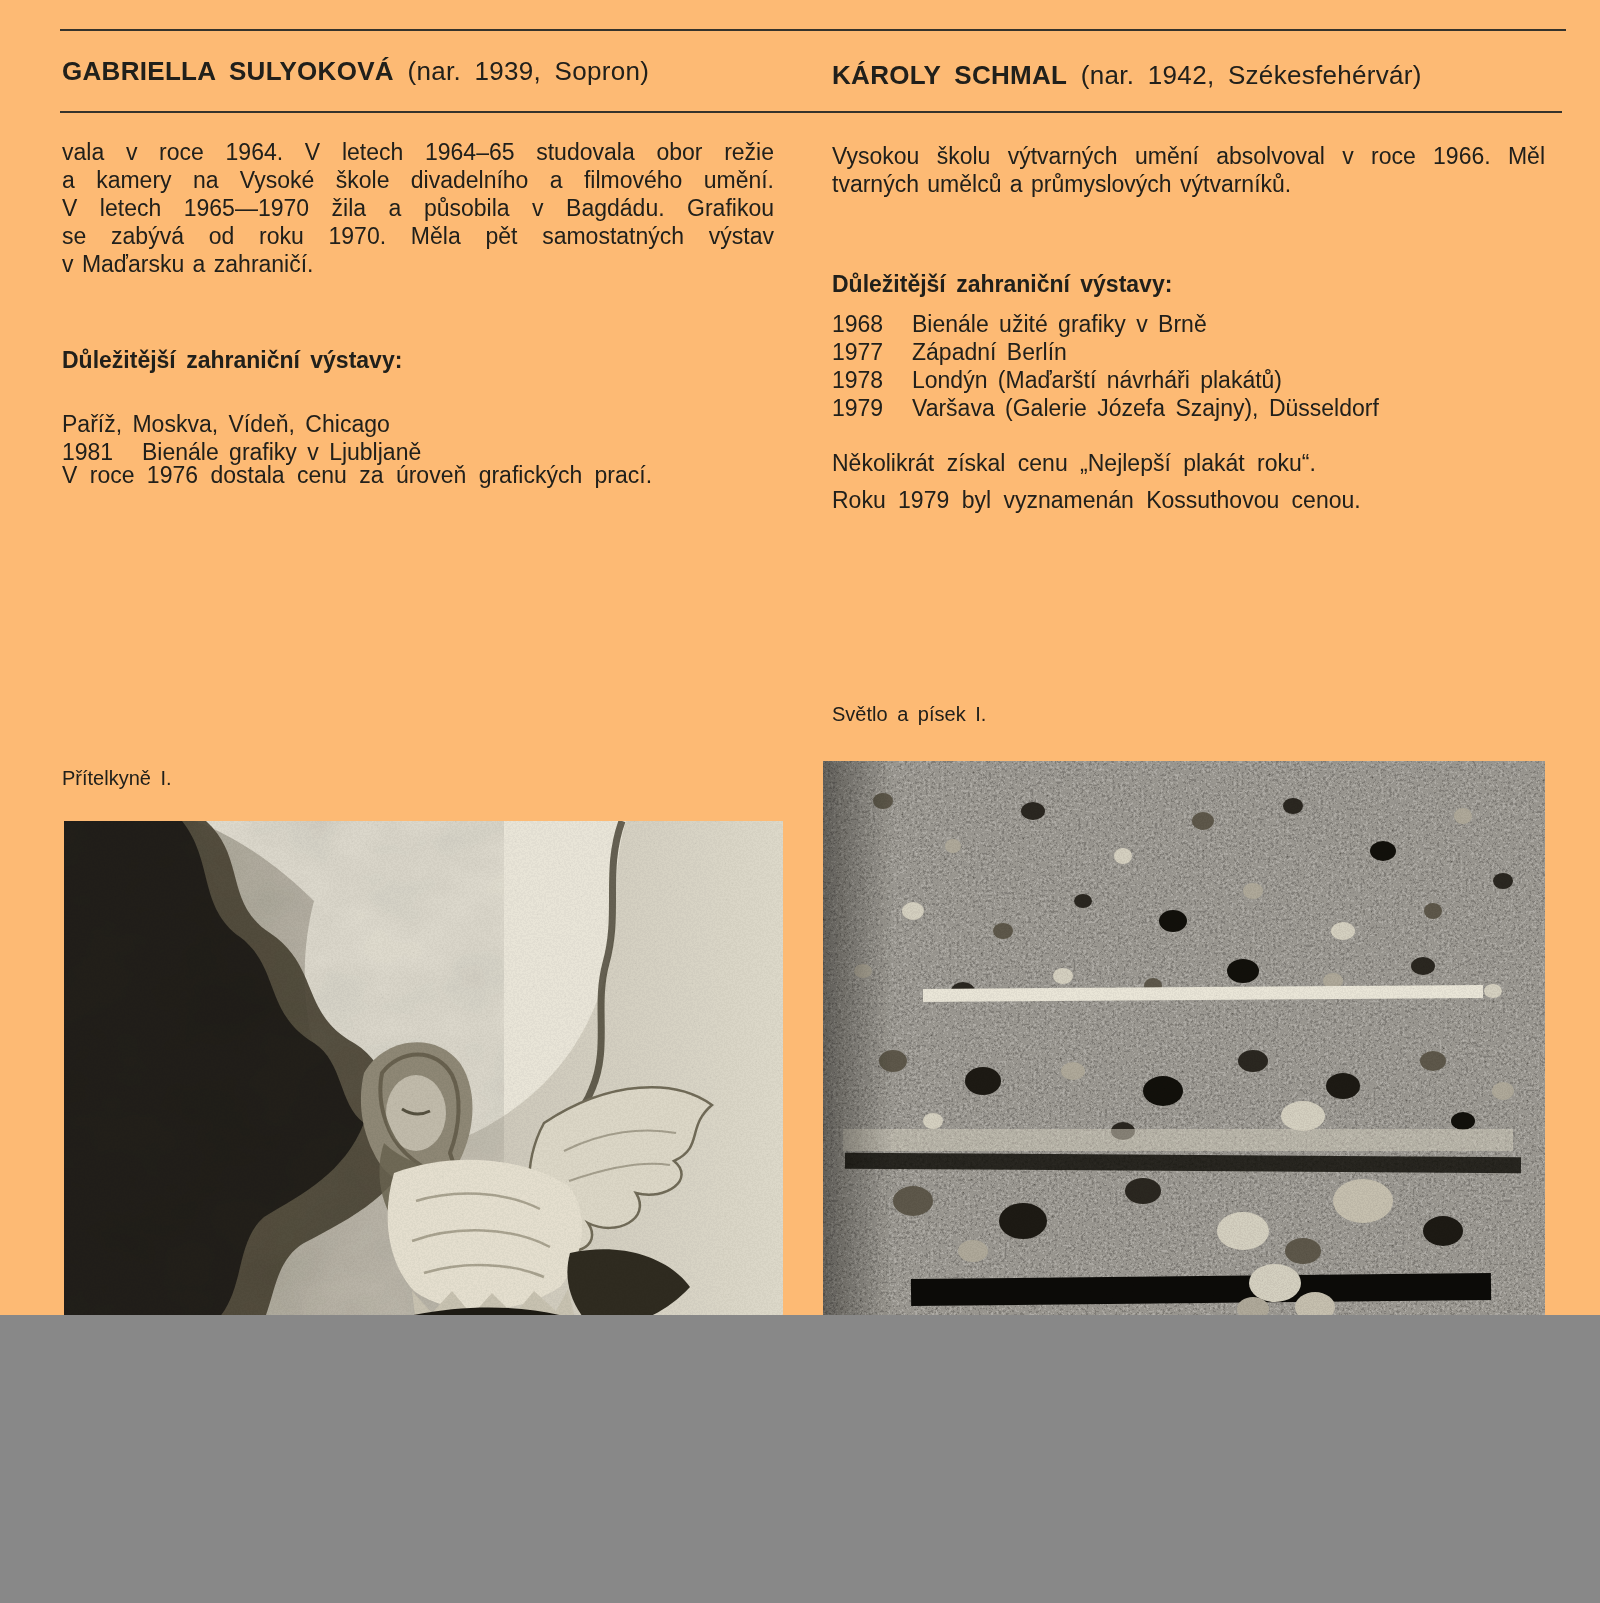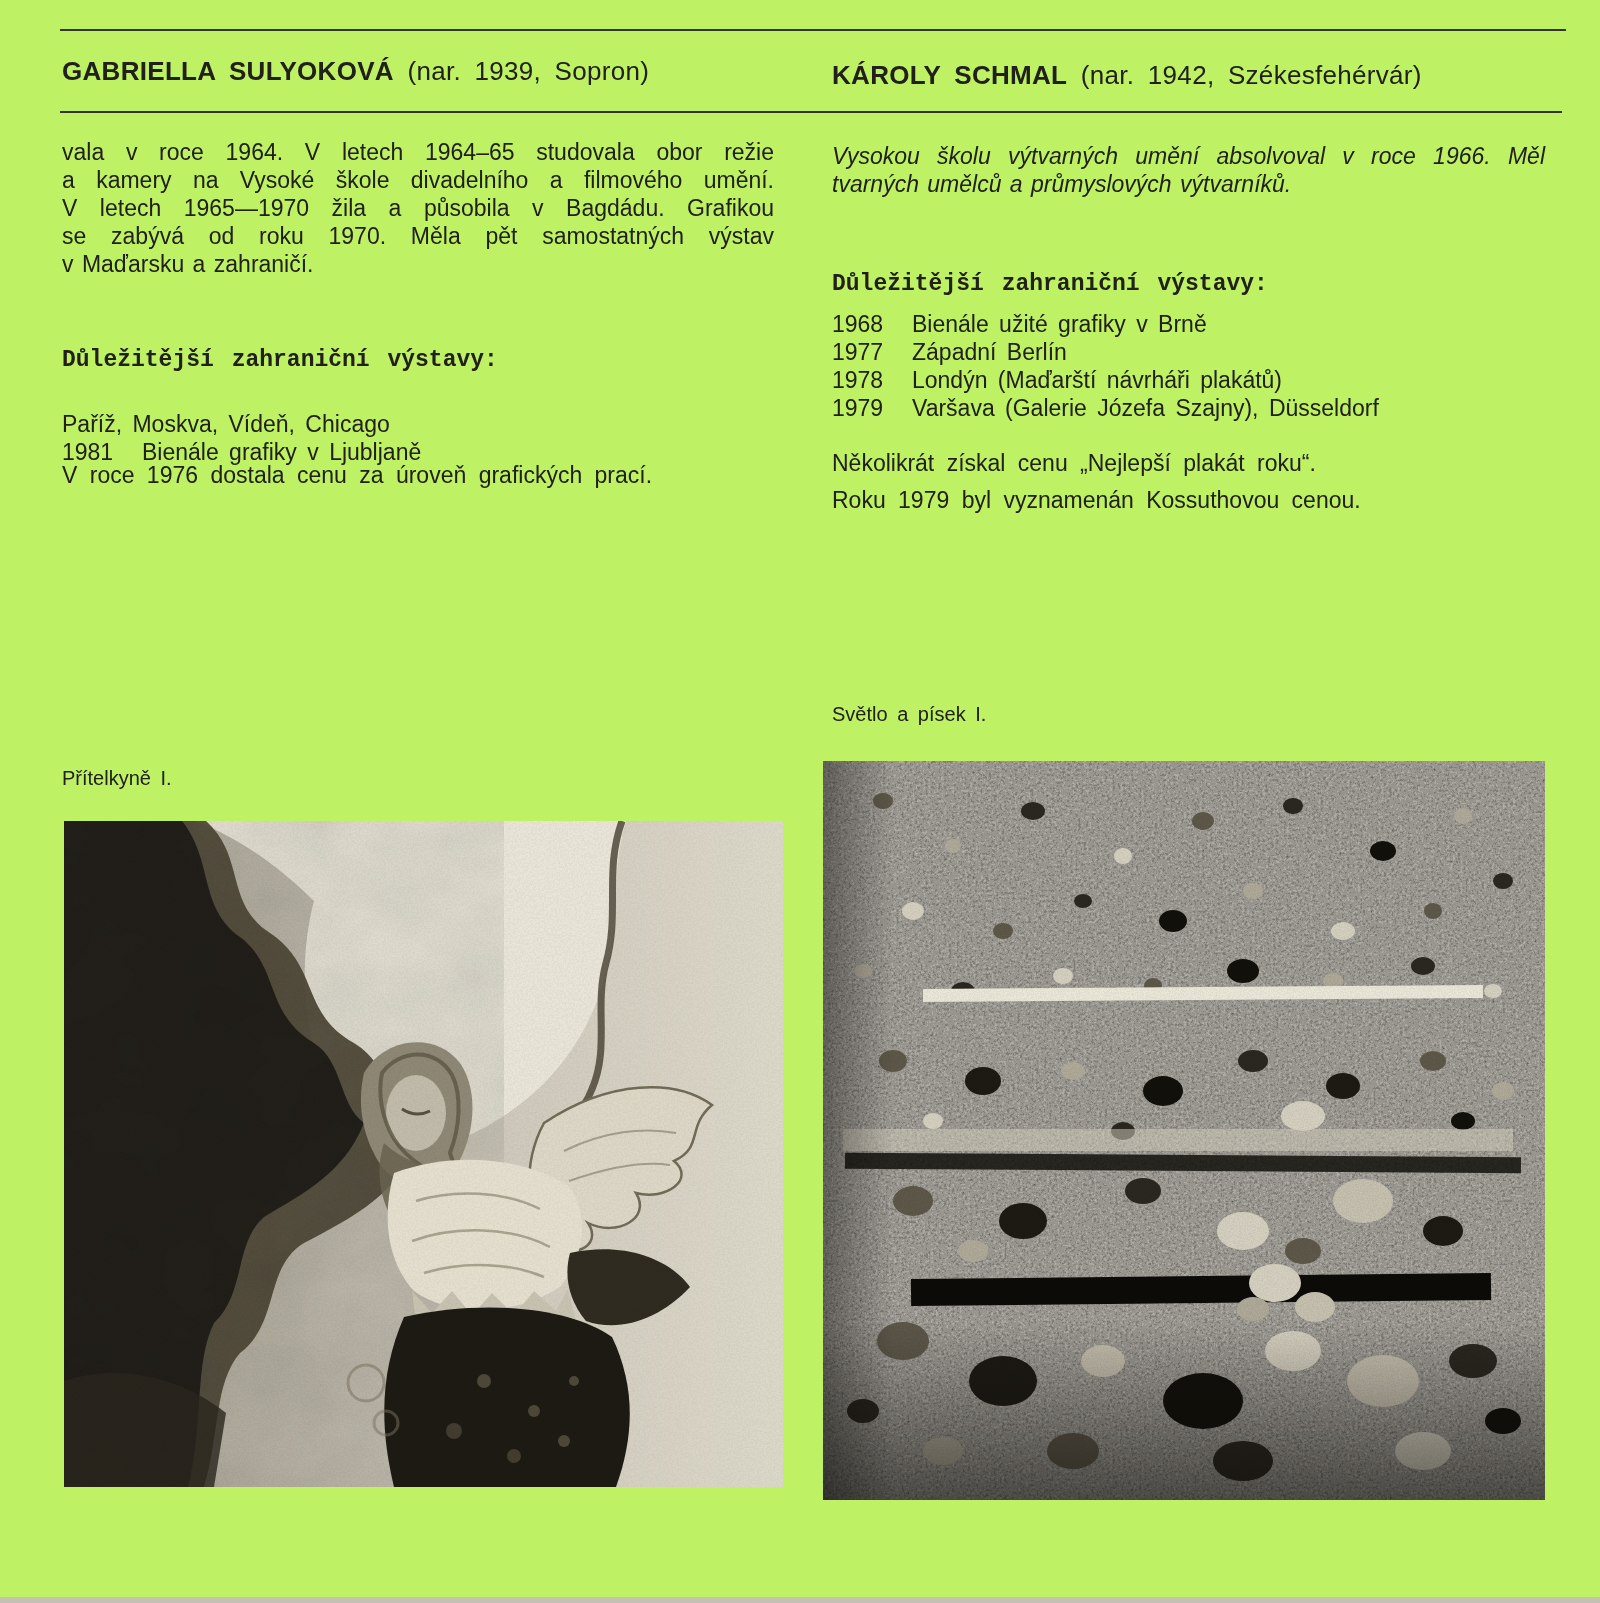--- a/index.html
+++ b/index.html
@@ -1,28 +1,28 @@
 <!DOCTYPE html>
 <html><head>
 <meta charset="utf-8">
 <style>
   html,body { margin:0; padding:0; background:#888; }
   .page {
-    position:relative; width:1600px; height:1603px;
-    background:#bef264; color:#21201b;
+    position:relative; width:1600px; height:1315px;
+    background:#fdba74; color:#21201b;
     font-family:"Liberation Sans", sans-serif;
     overflow:hidden;
   }
   .rule { position:absolute; background:#35332c; height:2px; }
   .hdr { position:absolute; font-size:26px; white-space:nowrap; word-spacing:6px; letter-spacing:0.3px; }
   .hdr .name { font-weight:bold; }
   .hdr .detail { font-weight:normal; }
   .bio { position:absolute; font-size:23px; line-height:28px; word-spacing:2px; }
   .bl.full { text-align:justify; text-align-last:justify; }
-  .subhead { position:absolute; font-size:23px; font-weight:bold; word-spacing:4px; white-space:nowrap;font-family:Liberation Mono, monospace; }
+  .subhead { position:absolute; font-size:23px; font-weight:bold; word-spacing:4px; white-space:nowrap; }
   .exh { position:absolute; font-size:23px; line-height:28px; word-spacing:4px; }
   .exh-row { display:flex; }
   .exh-row .yr { flex:0 0 80px; width:80px; }
   .note { position:absolute; font-size:23px; word-spacing:6px; white-space:nowrap; }
   .caption { position:absolute; font-size:20px; word-spacing:4px; white-space:nowrap; }
   .art { position:absolute; }
   .art svg { display:block; width:100%; height:100%; }
   .scan-bottom { position:absolute; left:0; top:1597px; width:1600px; height:6px; background:#c4c0b3; }
 </style>
 </head>
@@ -45,21 +45,21 @@
   <div class="rule" style="left:60px; top:111px; width:1502px;"></div>
 
   <div class="bio" style="left:62px; top:138px; width:712px;">
     <div class="bl full">vala v roce 1964. V letech 1964–65 studovala obor režie</div>
     <div class="bl full">a kamery na Vysoké škole divadelního a filmového umění.</div>
     <div class="bl full">V letech 1965—1970 žila a působila v Bagdádu. Grafikou</div>
     <div class="bl full">se zabývá od roku 1970. Měla pět samostatných výstav</div>
     <div class="bl">v Maďarsku a zahraničí.</div>
   </div>
 
-  <div class="bio" style="left:832px; top:142px; width:713px;font-style:italic;">
+  <div class="bio" style="left:832px; top:142px; width:713px;">
     <div class="bl full">Vysokou školu výtvarných umění absolvoval v roce 1966. Měl</div>
     <div class="bl">tvarných umělců a průmyslových výtvarníků.</div>
   </div>
 
   <div class="subhead" style="left:62px; top:347px;">Důležitější zahraniční výstavy:</div>
   <div class="exh" style="left:62px; top:410px; width:712px;">
     <div class="exh-row">
       <span class="tx">Paříž, Moskva, Vídeň, Chicago</span>
     </div>
     <div class="exh-row">

